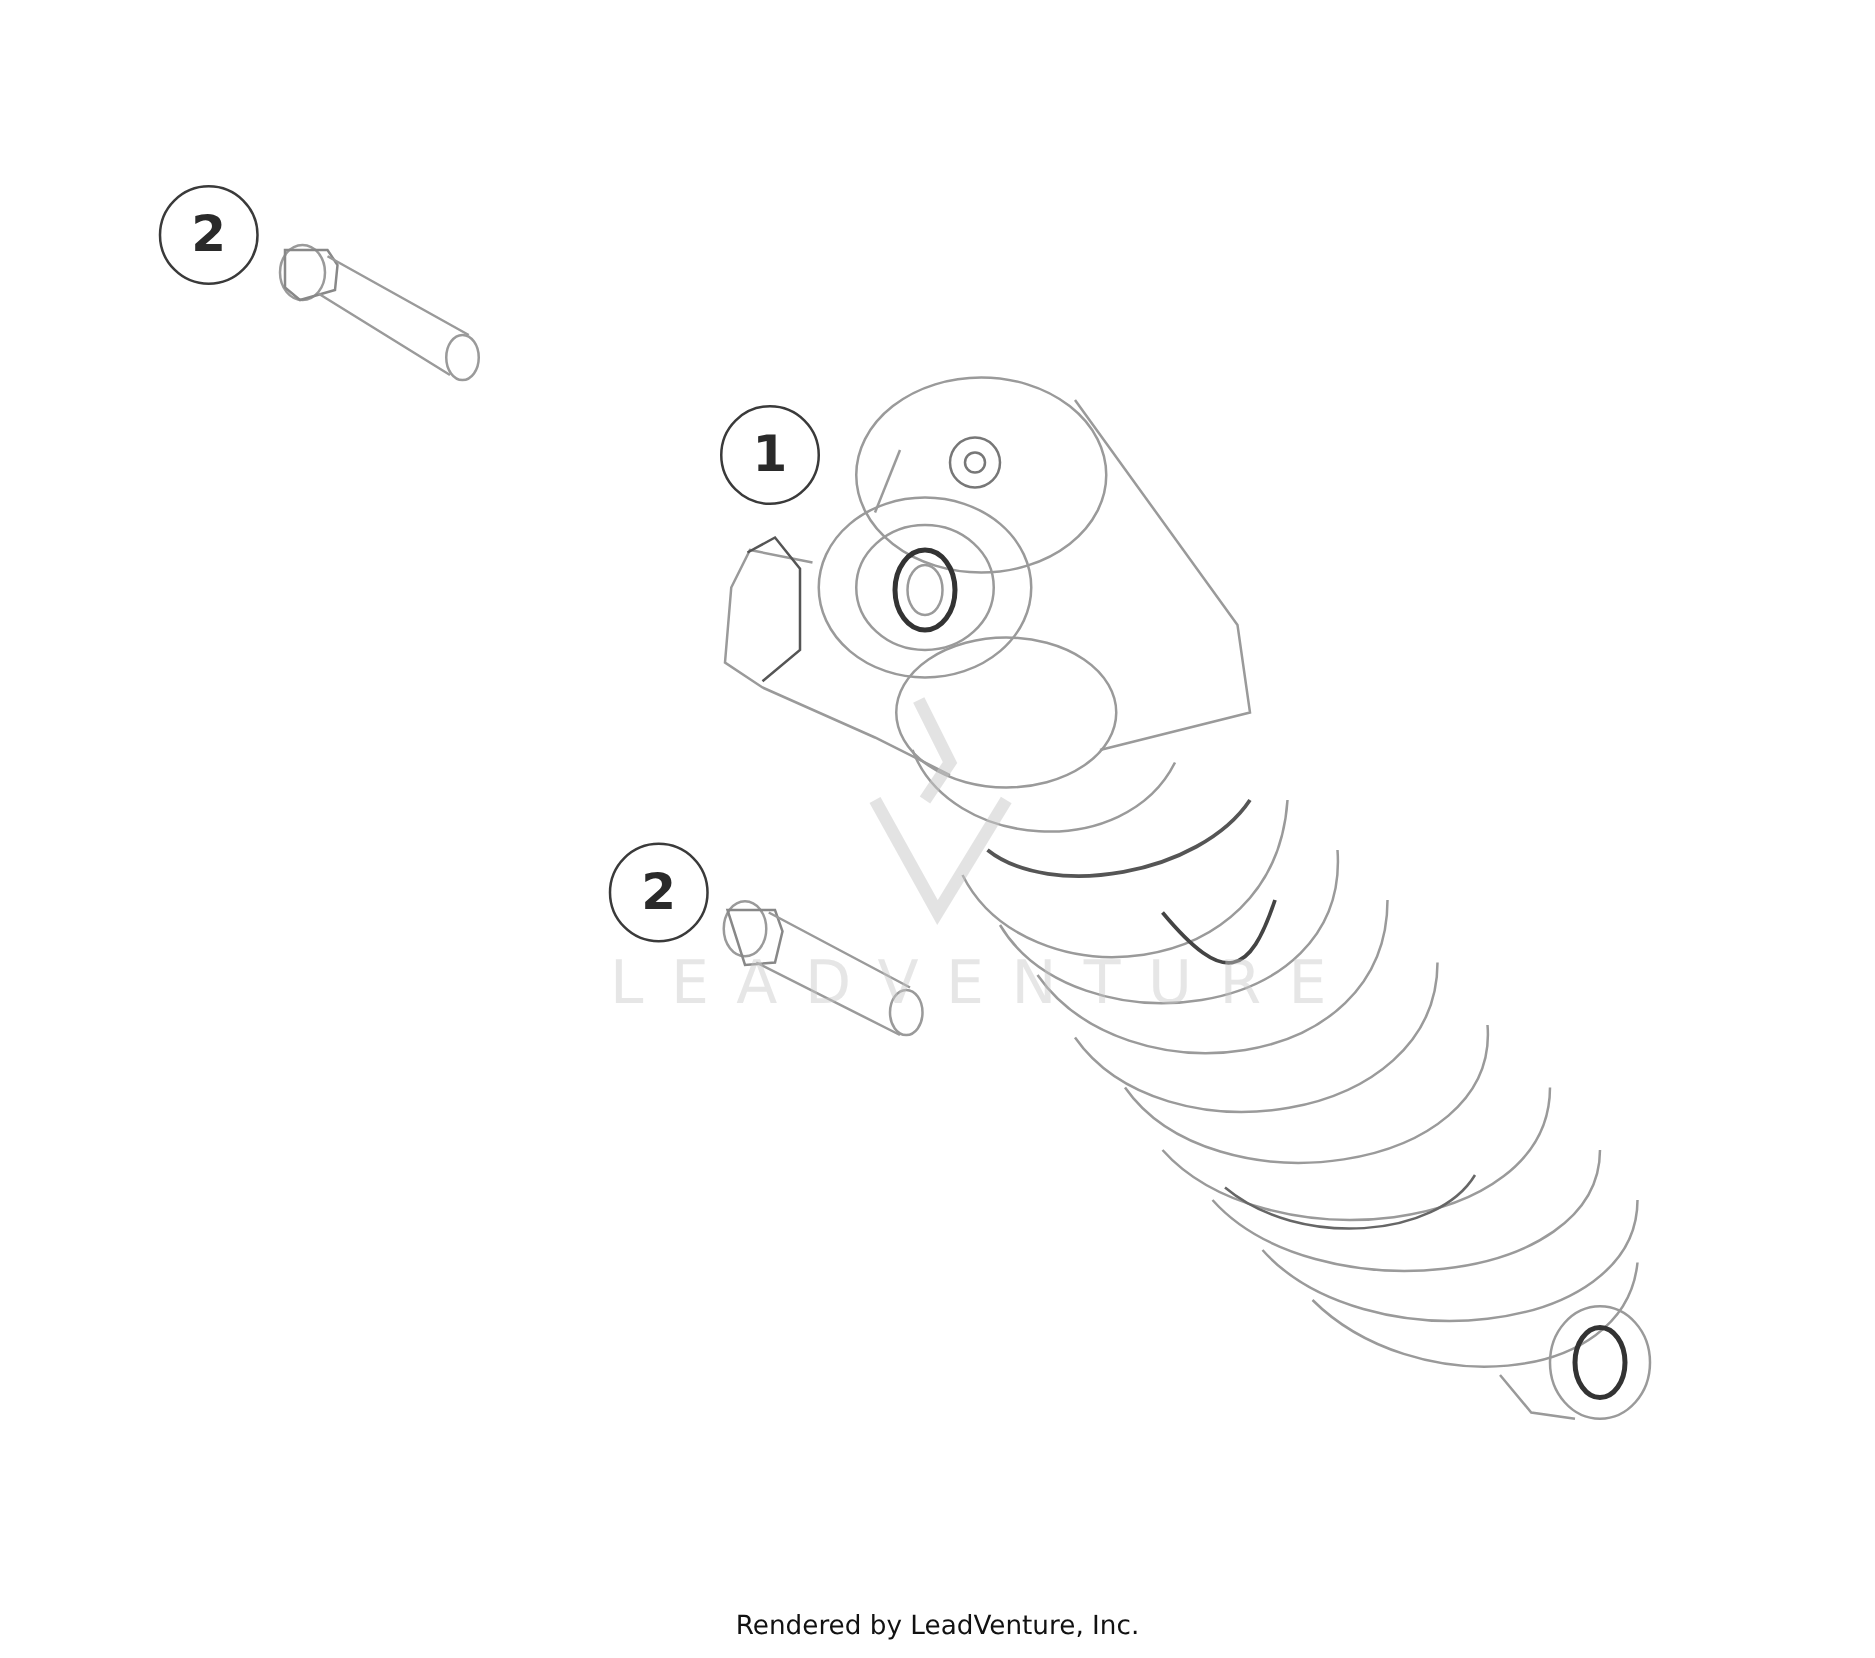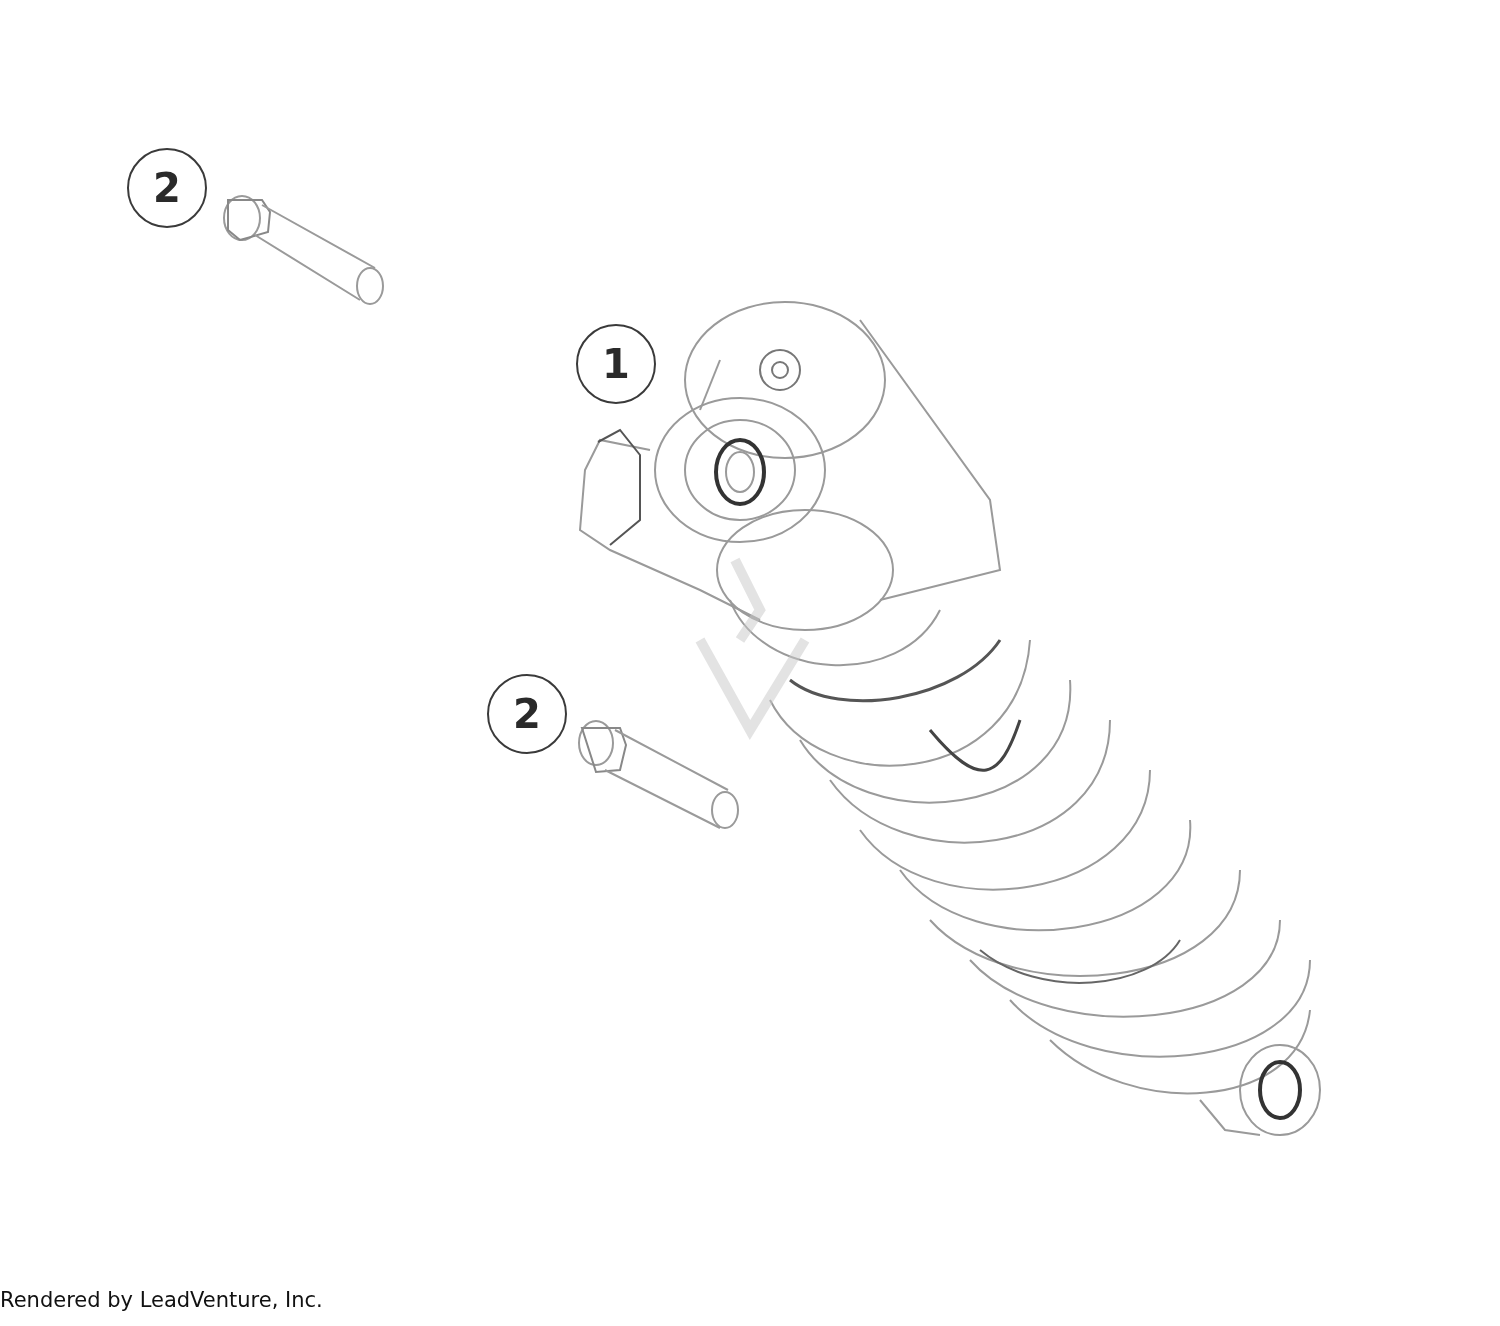--- a/index.html
+++ b/index.html
@@ -12,21 +12,21 @@
     display: flex; align-items: center; justify-content: center;
     font-family: "DejaVu Sans", sans-serif; font-weight: bold; font-size: 40px; color: #2a2a2a;
     cursor: pointer;
   }
   .watermark {
     position: absolute; left: 488px; top: 758px; width: 530px;
     font-family: "DejaVu Sans", sans-serif; font-size: 48px; letter-spacing: 22px;
     color: rgba(200,200,200,0.45); white-space: nowrap; pointer-events: none;
   }
   .footer {
-    position: absolute; left: 0; top: 1288px; width: 1500px; 
+    position: absolute; left: 0; top: 1288px; width: 1500px; text-align: center;
     font-family: "DejaVu Sans", sans-serif; font-size: 21px; color: #111;
   }
 </style>
 </head>
 <body>
 
 <div class="canvas">
   <svg class="drawing" width="1500" height="1326" viewBox="0 0 1500 1326" fill="none" stroke="#9a9a9a" stroke-width="2">
 
     <g>
@@ -89,14 +89,15 @@
     <g stroke="rgba(200,200,200,0.5)" stroke-width="10">
       <path d="M700 640 L750 730 L805 640"></path>
       <path d="M735 560 L760 610 L740 640"></path>
     </g>
   </svg>
 
   <div class="callout" style="left:127px; top:148px;">2</div>
   <div class="callout" style="left:576px; top:324px;">1</div>
   <div class="callout" style="left:487px; top:674px;">2</div>
 
+  <div class="watermark">LEADVENTURE</div>
   <div class="footer">Rendered by LeadVenture, Inc.</div>
 </div>
 
 </body></html>

